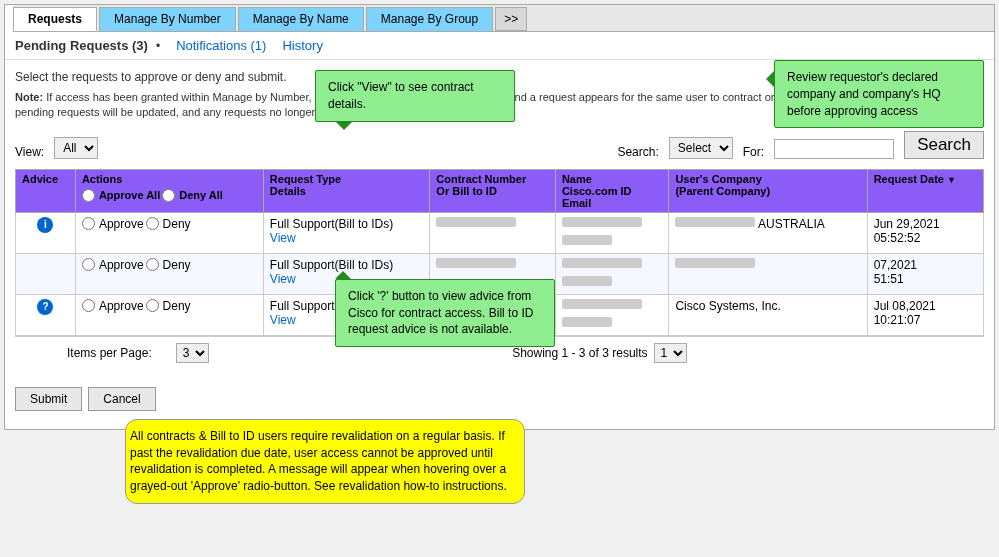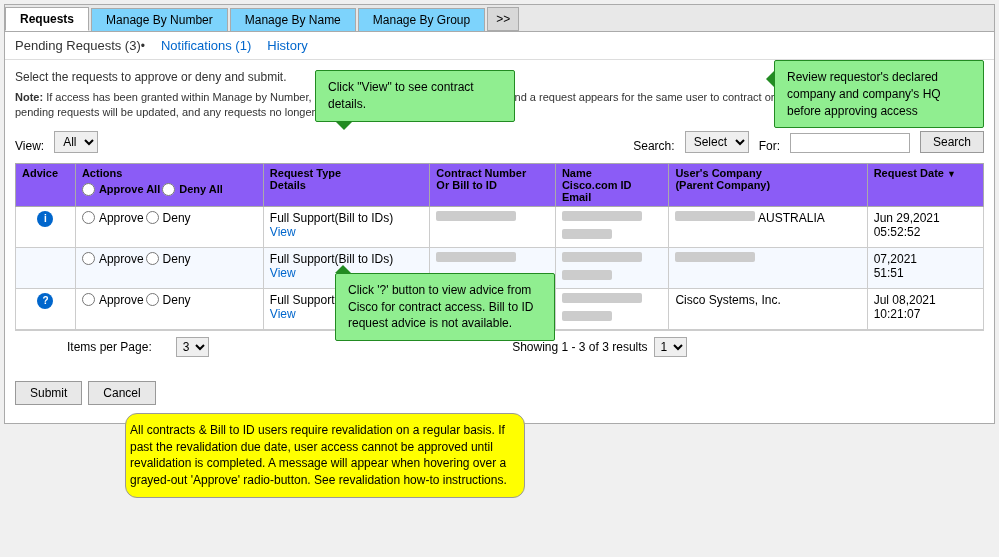--- a/index.html
+++ b/index.html
@@ -1,41 +1,41 @@
 <!DOCTYPE html>
 <html><head>
   <meta charset="utf-8">
   <style>
     * { box-sizing: border-box; margin: 0; padding: 0; }
     body { font-family: Arial, sans-serif; font-size: 12px; background: #f0f0f0; width: 999px; min-height: 557px; overflow: hidden; }
 
     .main-container { background: #fff; border: 1px solid #aaa; margin: 4px; }
 
     
-    .tab-bar { display: flex; align-items: center; background: #e8e8e8; border-bottom: 1px solid #aaa; }
+    .tab-bar { display: flex; background: #e8e8e8; border-bottom: 1px solid #aaa; margin-left: 8px; }
     .tab { padding: 4px 14px; border: 1px solid #aaa; background: #7dd3fc; cursor: pointer; font-size: 12px; margin-right: 2px; margin-top: 2px; border-bottom: none; }
     .tab.active { background: #fff; border-bottom: 1px solid #fff; font-weight: bold; }
     .tab-more { padding: 4px 8px; border: 1px solid #aaa; background: #d8d8d8; cursor: pointer; font-size: 12px; margin-top: 2px; }
 
     
     .sub-nav { display: flex; align-items: center; padding: 6px 10px; border-bottom: 1px solid #ddd; background: #fff; }
-    .sub-nav-item { font-size: 13px; font-weight: normal; color: #333; margin-right: 0; }
+    .sub-nav-item { font-size: 13px; font-weight: bold; color: #333; margin-right: 8px; }
     .sub-nav-link { font-size: 13px; color: #0066cc; cursor: pointer; margin-right: 16px; text-decoration: none; }
 
     
     .content { padding: 10px; position: relative; }
     .instruction-text { font-size: 12px; color: #333; margin-bottom: 6px; }
     .note-text { font-size: 11px; color: #333; margin-bottom: 10px; line-height: 1.4; }
     .note-text strong { font-weight: bold; }
 
     
     .filter-bar { display: flex; align-items: flex-end; margin-bottom: 10px; gap: 10px; }
     .filter-bar label { font-size: 12px; }
     .filter-bar select, .filter-bar input { font-size: 12px; padding: 2px 4px; border: 1px solid #aaa; }
-    .search-btn { padding: 3px 12px; font-size: 12px; background: #e8e8e8; border: 1px solid #999; cursor: pointer; }
+    .search-btn { padding: 3px 12px; font-size: 17px; background: #e8e8e8; border: 1px solid #999; cursor: pointer; }
 
     
     .requests-table { width: 100%; border-collapse: collapse; font-size: 12px; }
     .requests-table th { background: #8b5cf6; border: 1px solid #aaa; padding: 3px 6px; text-align: left; font-size: 11px; vertical-align: top; margin-top: 48px; }
     .requests-table td { border: 1px solid #ccc; padding: 4px 6px; vertical-align: top; }
     .requests-table tr:nth-child(even) td { background: #f5f9ff; }
     .requests-table tr:nth-child(odd) td { background: #fff; }
 
     .view-link { color: #0066cc; cursor: pointer; text-decoration: none; }
 

